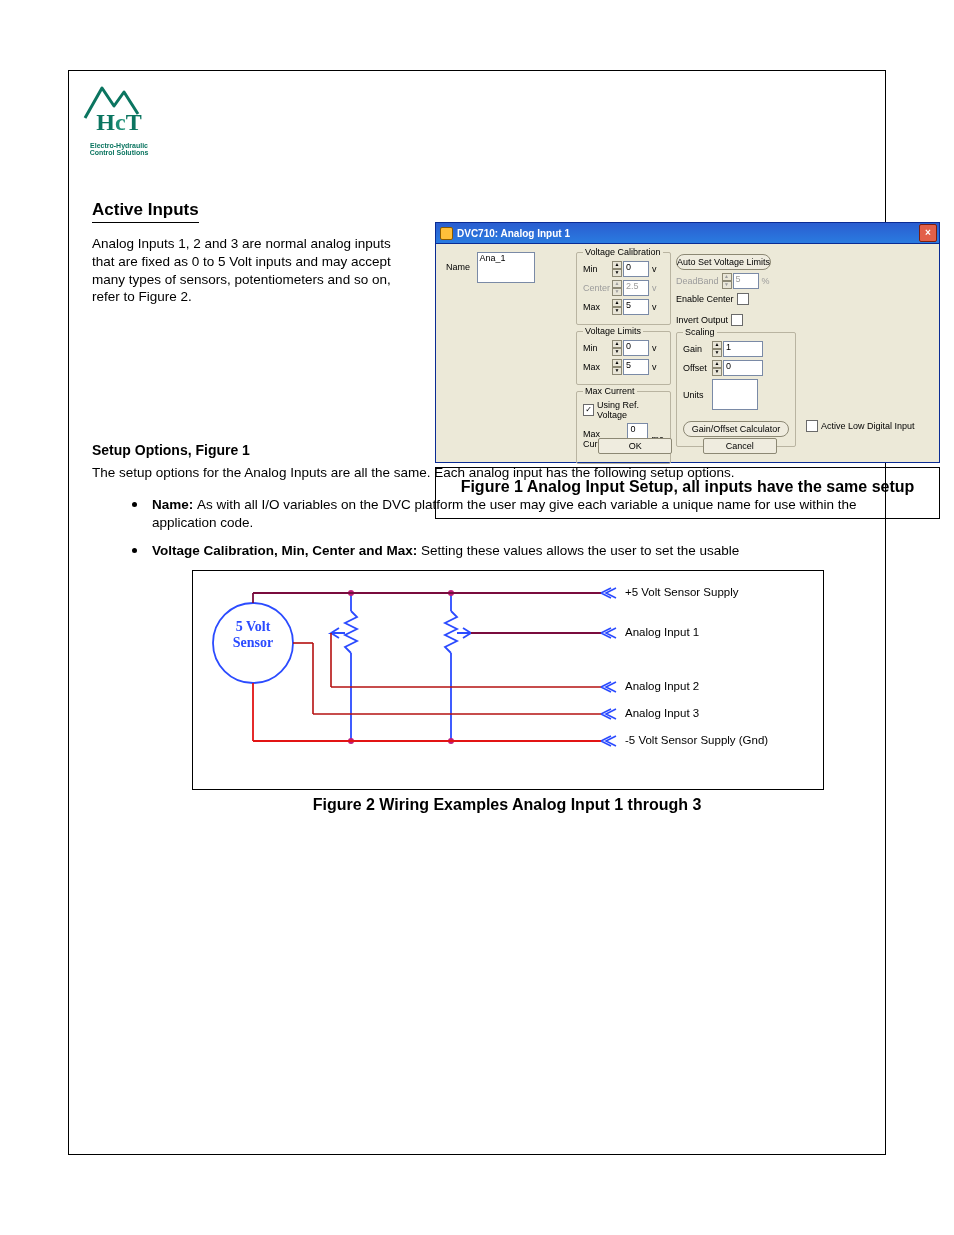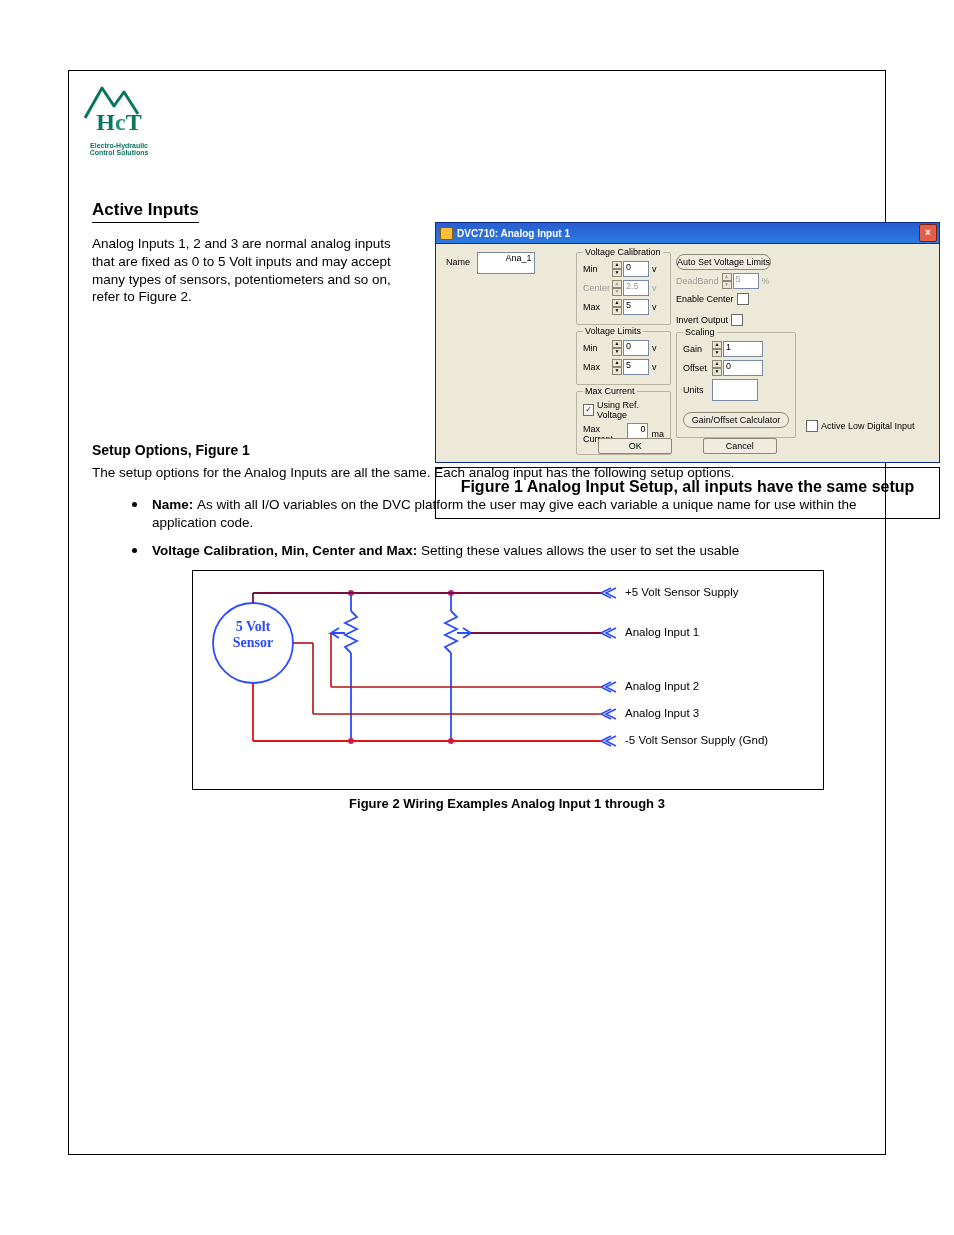--- a/index.html
+++ b/index.html
@@ -60,21 +60,21 @@
 
     .h-analog{font-size:17px;margin-bottom:12px;}
     .p{font-size:13.5px;line-height:1.32;margin:0 0 22px 0;}
     .p.narrow{max-width:300px;}
     .h-sub{font-size:14px;font-weight:700;margin:6px 0 6px 0;}
 
     .bullets{margin:0;padding:0;list-style:none;font-size:13.5px;line-height:1.32;}
     .bullets li{position:relative;padding-left:60px;margin-bottom:10px;}
     .bullets li::before{content:"";position:absolute;left:40px;top:6px;width:5px;height:5px;background:#000;border-radius:50%;}
 
-    .fig-caption{text-align:center;font-size:13px;margin-top:6px;font-weight:700;}
+    .fig-caption{text-align:center;font-size:16px;margin-top:6px;font-weight:700;}
     .ref-cap{font-weight:700;}
 
     
     .dlg-wrap{
       position:absolute;
       top:222px;left:435px;
       width:505px;
     }
     .dlg{
       border:1px solid var(--dlg-border);
@@ -103,21 +103,21 @@
       display:flex;align-items:center;justify-content:center;
       color:#fff;font-weight:700;font-size:10px;line-height:1;
     }
     .dlg .body{padding:8px 10px 10px 10px;position:relative;min-height:200px;}
     .colL{position:absolute;top:8px;left:10px;width:120px;}
     .colM{position:absolute;top:8px;left:140px;width:95px;}
     .colR{position:absolute;top:8px;left:240px;width:120px;}
     .colX{position:absolute;top:176px;left:370px;width:130px;font-size:9px;}
 
     .lbl{display:inline-block;font-size:9px;}
-    .field{display:inline-block;height:22px;border:1px solid #7a8aa6;background:#fff;font-size:9px;padding:0 2px;box-sizing:border-box;vertical-align:middle;text-align:right;}
+    .field{display:inline-block;height:31px;border:1px solid #7a8aa6;background:#fff;font-size:9px;padding:0 2px;box-sizing:border-box;vertical-align:middle;}
     .spin{display:inline-flex;align-items:center;vertical-align:middle;}
     .spin .btns{display:inline-flex;flex-direction:column;margin-right:1px;}
     .spin .btns span{width:8px;height:6px;background:#e9e6d8;border:1px solid #8c8874;font-size:5px;line-height:4px;text-align:center;}
     .spin .val{height:14px;border:1px solid #7a8aa6;background:#fff;font-size:9px;padding:0 2px;width:20px;}
     .disabled{color:var(--dlg-disabled);}
     .disabled .val, .disabled .field{color:var(--dlg-disabled);}
 
     .group{position:relative;border:1px solid var(--dlg-group);border-radius:2px;padding:8px 6px 6px 6px;margin-bottom:6px;}
     .group > .glegend{position:absolute;top:-6px;left:6px;background:var(--dlg-body);padding:0 2px;font-size:9px;}
     .row{display:flex;align-items:center;gap:3px;margin-bottom:3px;min-height:14px;}

